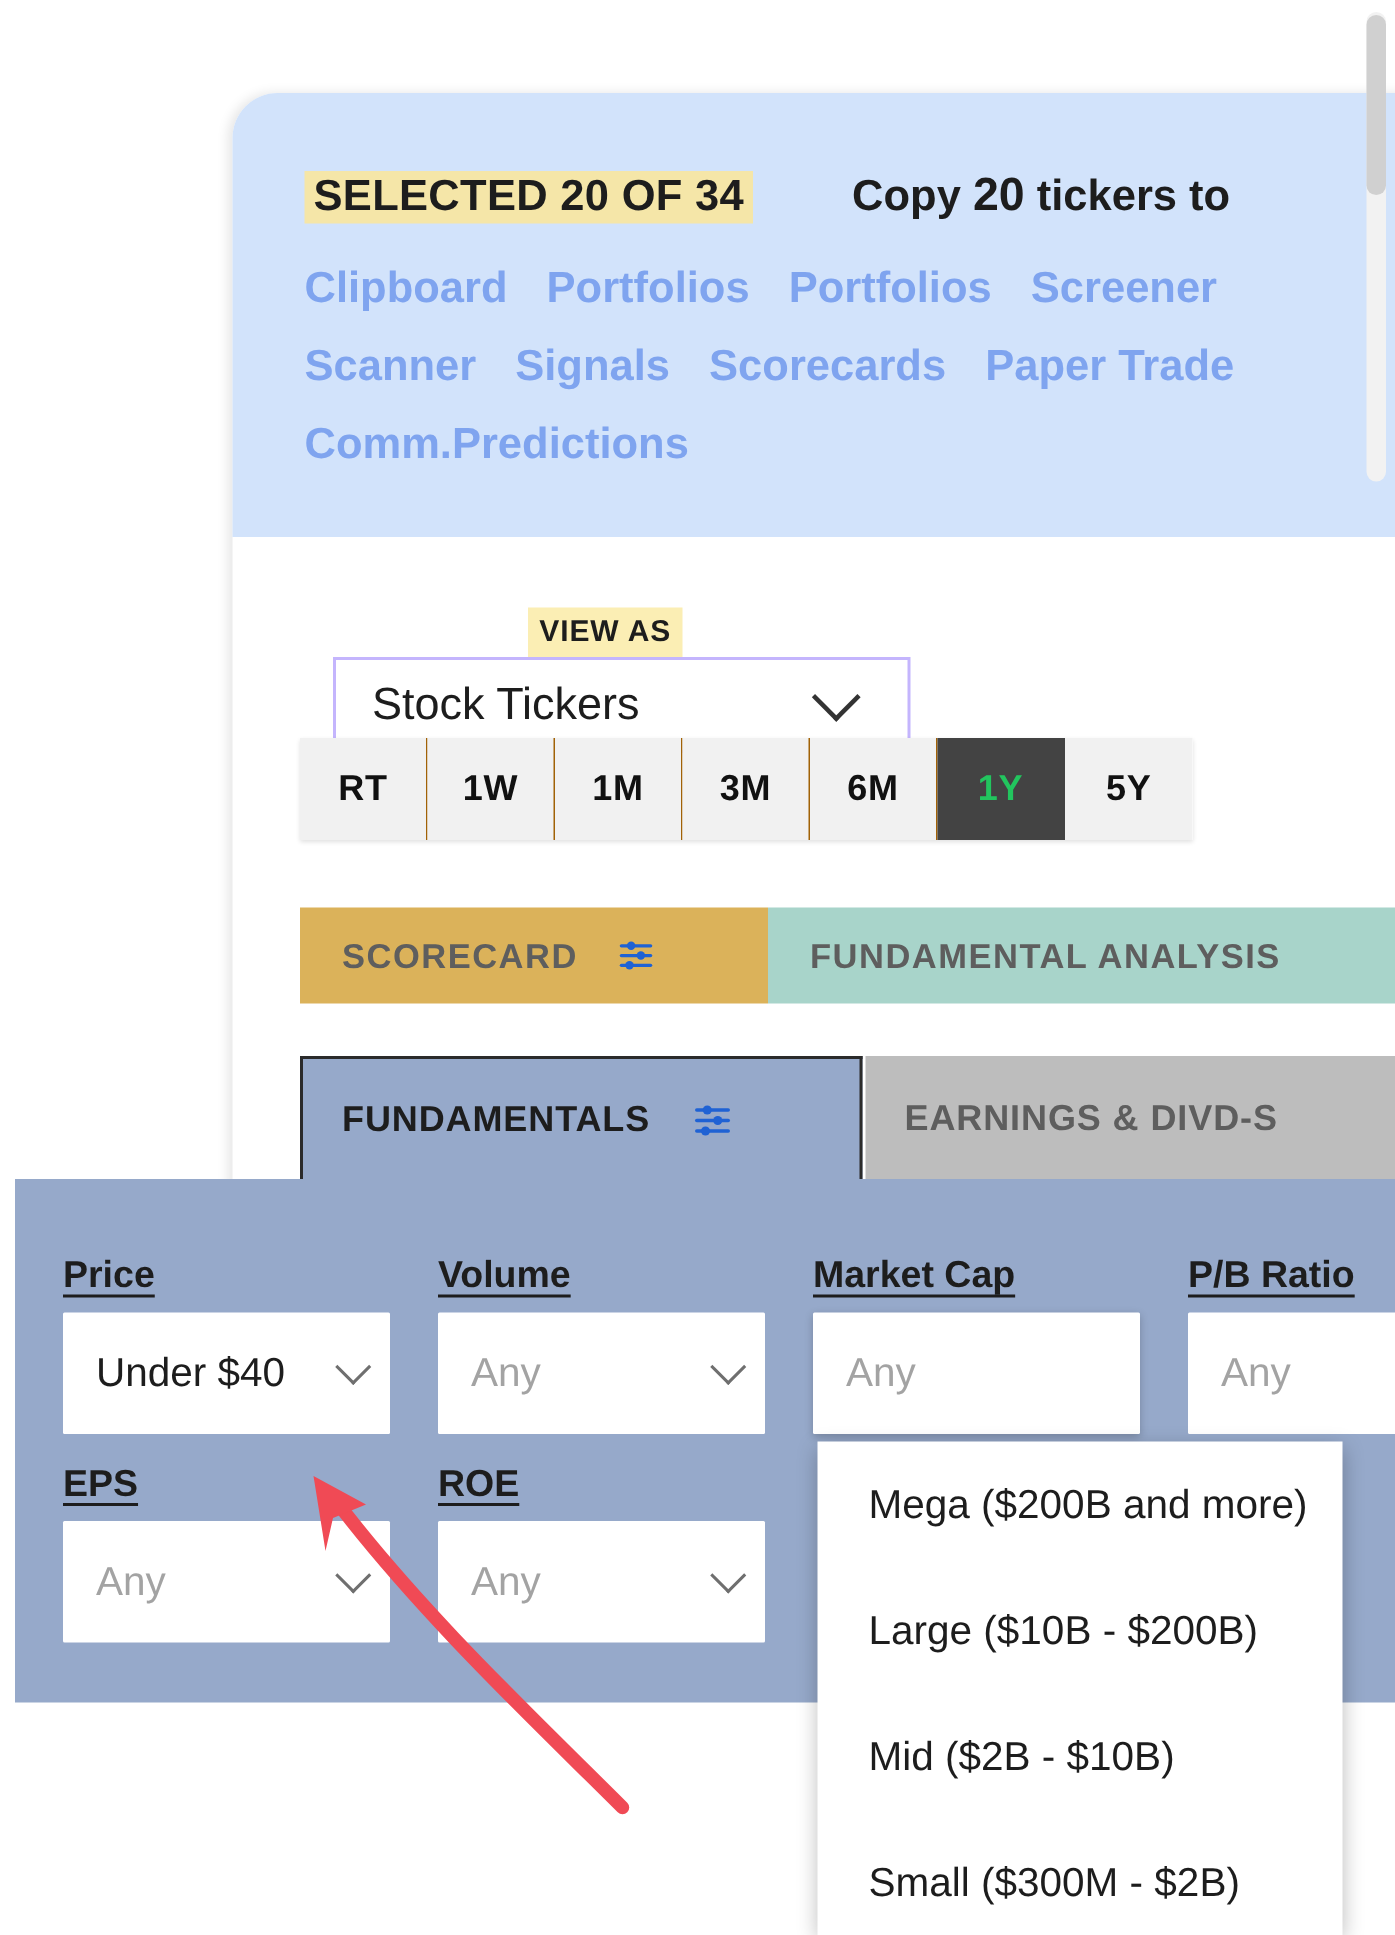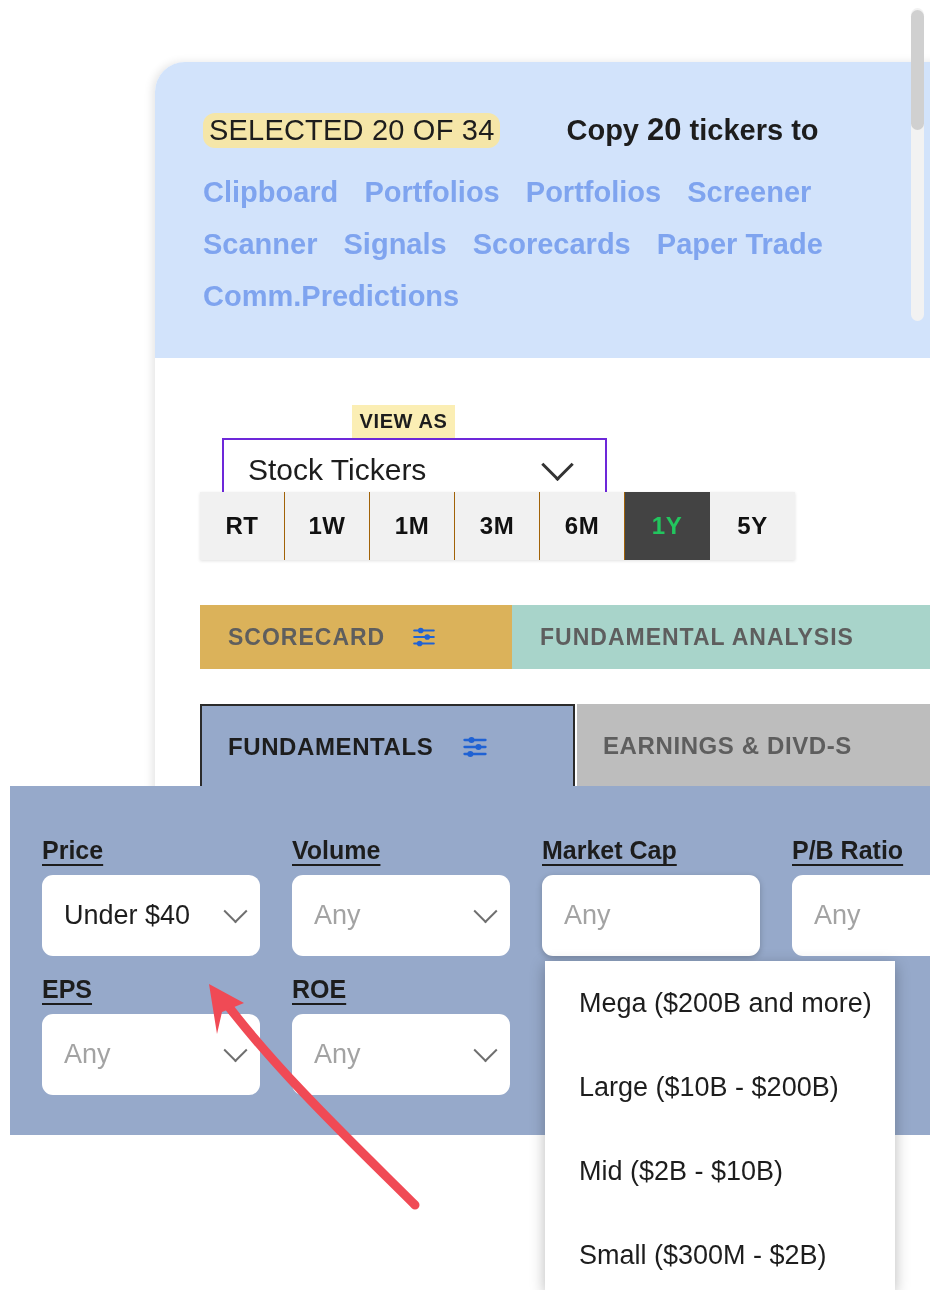--- a/index.html
+++ b/index.html
@@ -30,24 +30,23 @@
     background:#d2e3fb;
     border-radius:30px 0 0 0;
   }
   .banner-line1{
     position:absolute; left:48px; top:50px;
     display:flex; align-items:baseline; white-space:nowrap;
   }
   .selected-chip{
     background:#f5e6a8;
     padding:2px 6px 3px 6px;
-    font-size:29px; font-weight:normal; color:#1d1d1d;
+    font-size:29px; font-weight:bold; color:#1d1d1d;
     letter-spacing:.2px;
     line-height:1.05;
-    border-radius:12px;
   }
   .copy-text{
     margin-left:66px;
     font-size:29px; font-weight:bold; color:#1d1d1d;
     white-space:nowrap;
   }
   .copy-text .num{font-size:31px;}
   .links{
     position:absolute; left:48px; top:104px;
     width:700px;
@@ -68,21 +67,21 @@
   }
   .viewas-label{
     background:#fbeeb4;
     font-size:20px; font-weight:bold; color:#1d1d1d;
     letter-spacing:.6px;
     padding:5px 8px;
   }
   .viewas-select{
     margin-left:22px;
     width:385px; height:64px;
-    border:2px solid #6d28d9;
+    border:2px solid #c4b5fd;
     background:#fff;
     display:flex; align-items:center;
     justify-content:space-between;
     padding:0 36px 0 24px;
     box-sizing:border-box;
   }
   .viewas-select .val{font-size:30px;color:#1d1d1d;}
   .chev{
     width:20px;height:20px;
     border-right:3px solid #333;border-bottom:3px solid #333;
@@ -160,21 +159,21 @@
     text-underline-offset:5px;
     display:inline-block;
     margin-bottom:10px;
   }
   .f-select{
     width:218px;height:81px;
     background:#fff;
     display:flex;align-items:center;justify-content:space-between;
     padding:0 16px 0 22px;box-sizing:border-box;
     margin-bottom:19px;
-    border-radius:11px;
+    border-radius:1px;
   }
   .f-select .val{font-size:27px;color:#1d1d1d;}
   .f-select .val.ph{color:#a3a3a3;}
   .f-chev{
     width:15px;height:15px;
     border-right:2px solid #6f6f6f;border-bottom:2px solid #6f6f6f;
     transform:rotate(45deg) translate(-3px,-3px);
   }
   .f-select.open{box-shadow:0 2px 6px rgba(0,0,0,.22);}
 

